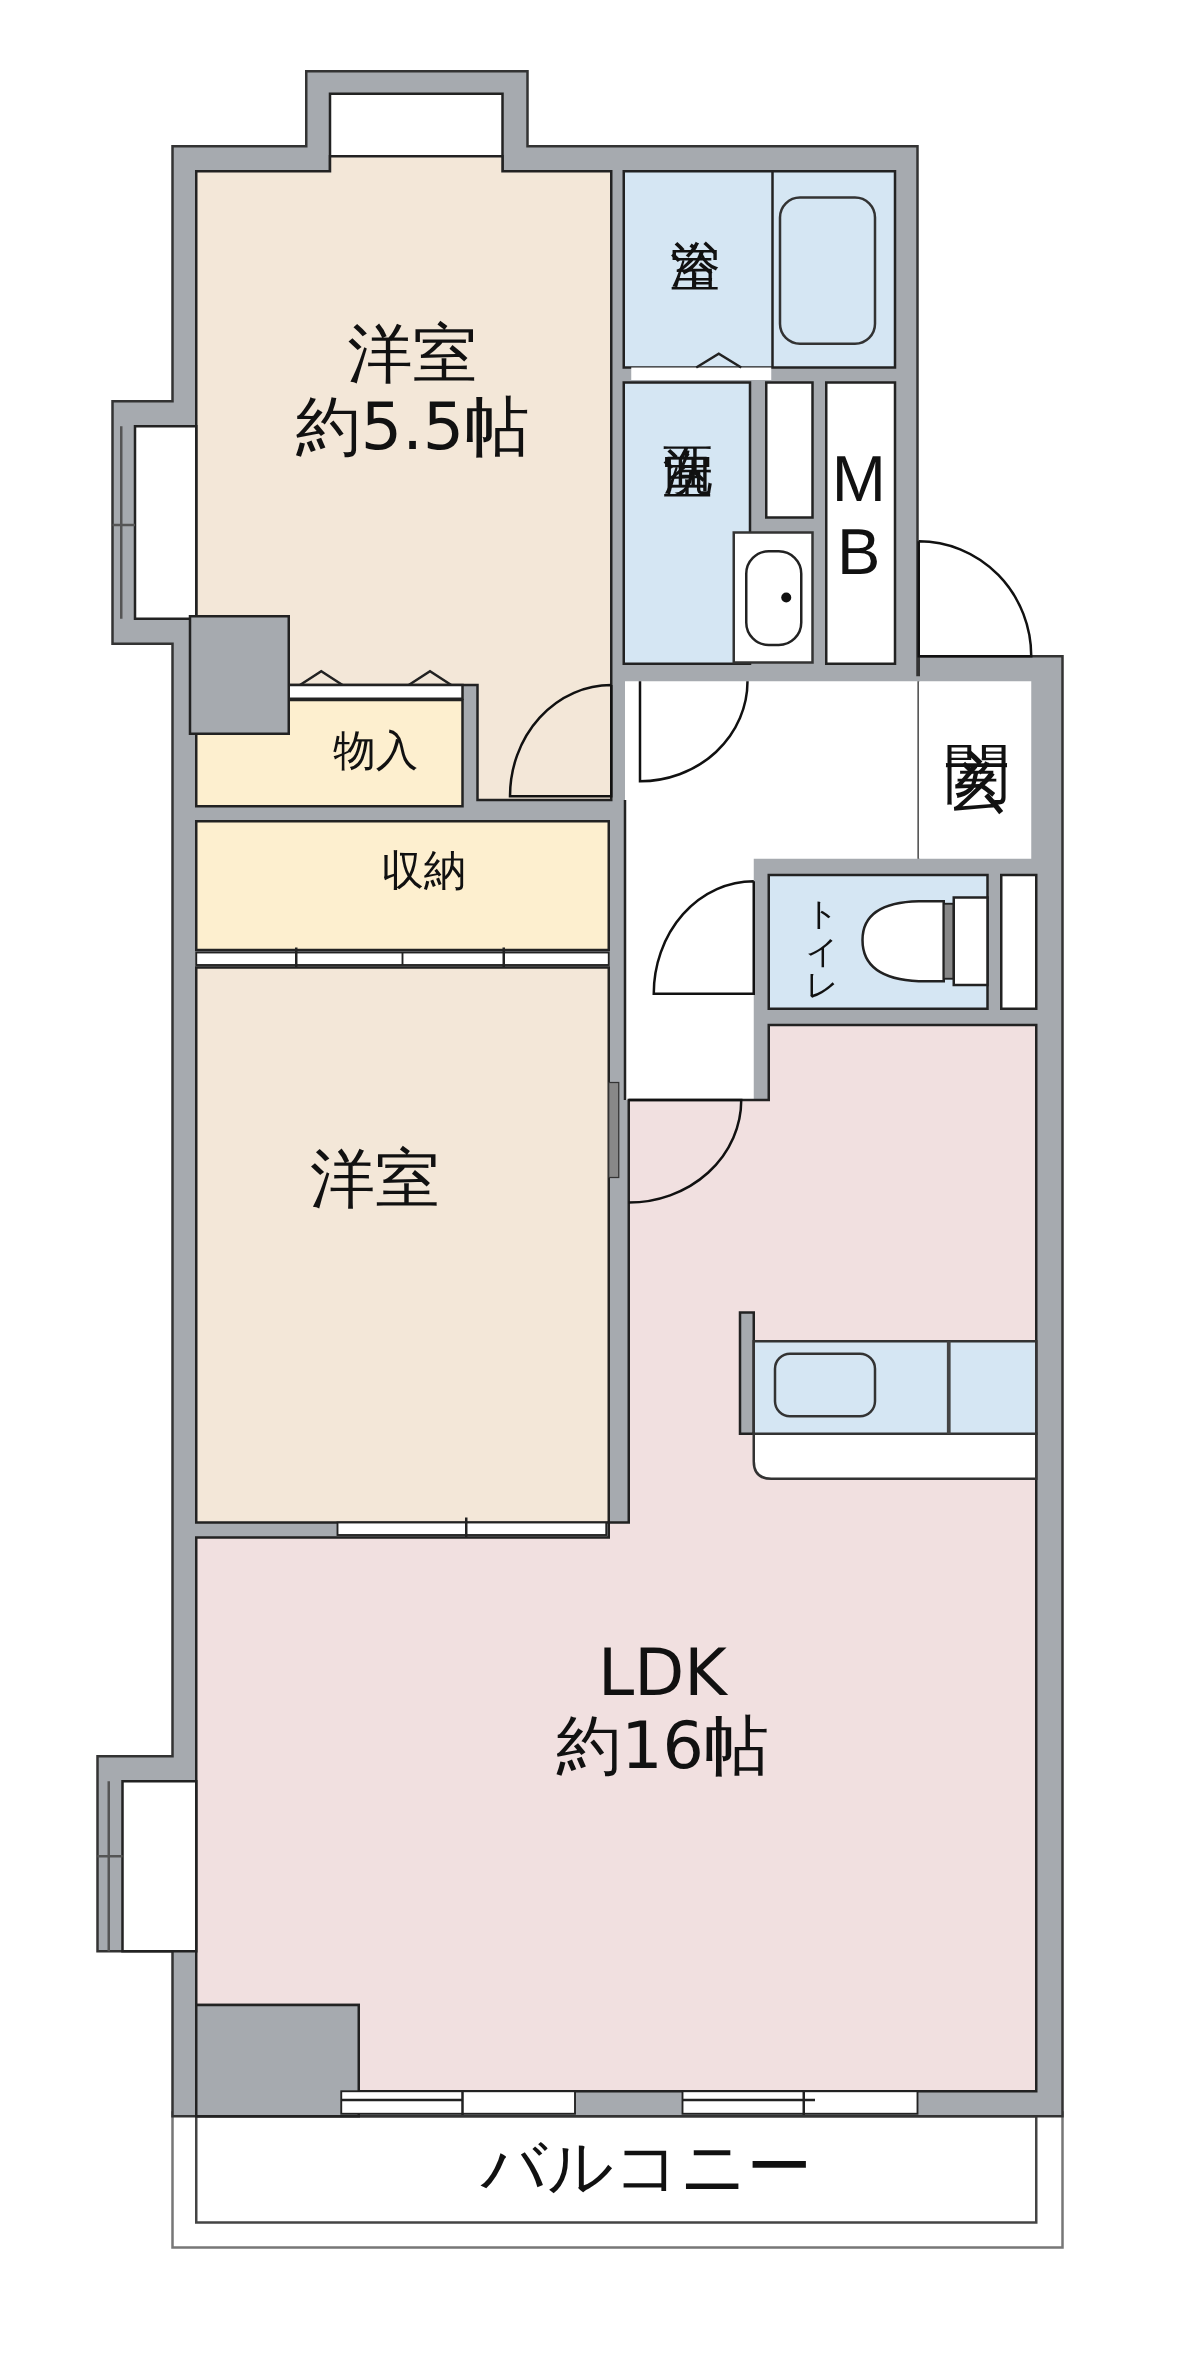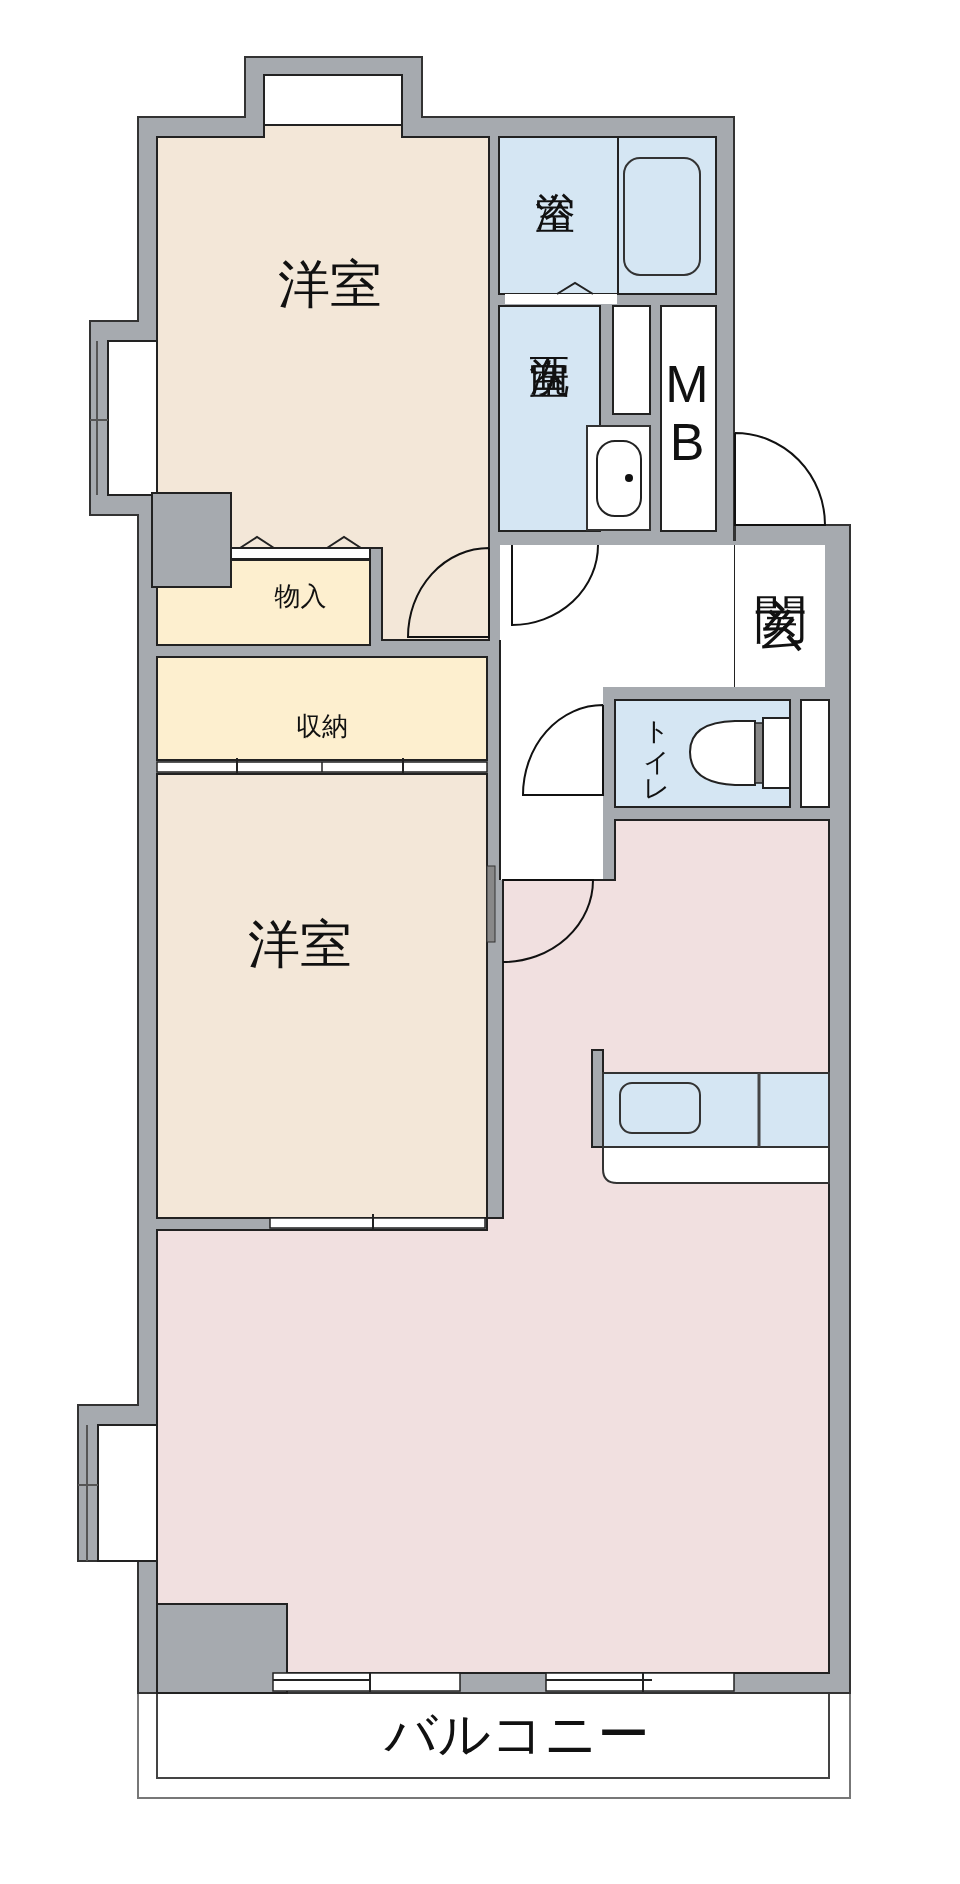--- a/index.html
+++ b/index.html
@@ -1,21 +1,21 @@
 <!DOCTYPE html>
 <html><head>
 <meta charset="utf-8">
 <style>
   html,body{margin:0;padding:0;background:#ffffff;}
   body{width:960px;height:1884px;position:relative;overflow:hidden;font-family:"DejaVu Sans","Liberation Sans",sans-serif;}
   .plan{position:absolute;left:0;top:0;width:960px;height:1884px;}
   .room-label{position:absolute;color:#111;text-align:center;line-height:1.12;white-space:nowrap;}
   .big{font-size:52px;}
   .mid{font-size:40px;}
-  .small{font-size:26px;}
+  .small{font-size:34px;}
   .tiny{font-size:26px;}
   .vert-tight{writing-mode:vertical-rl;text-orientation:upright;}
 </style>
 </head>
 <body>
 
 <div class="plan">
 <svg width="960" height="1884" viewBox="0 0 960 1884" xmlns="http://www.w3.org/2000/svg">
 
   <g>
@@ -112,30 +112,35 @@
 
     <path d="M735,433 L735,525 L825,525 A90,92 0 0 0 735,433"></path>
   </g>
 
   <rect x="487" y="866" width="8" height="76" fill="#888" stroke="#333" stroke-width="1"></rect>
 </svg>
 
   
   <div class="room-label big" style="left:200px;top:255px;width:260px;">
     <div>洋室</div>
+    <div>約5.5帖</div>
   </div>
 
   <div class="room-label small" style="left:231px;top:582px;width:139px;">物入</div>
 
-  <div class="room-label small" style="left:157px;top:712px;width:330px;">収納</div>
+  <div class="room-label small" style="left:157px;top:678px;width:330px;padding-left:17px;">収納</div>
 
   <div class="room-label big" style="left:190px;top:915px;width:220px;">
     <div>洋室</div>
   </div>
 
+  <div class="room-label big" style="left:400px;top:1310px;width:260px;">
+    <div>LDK</div>
+    <div>約16帖</div>
+  </div>
 
   <div class="room-label mid vert-tight" style="left:533px;top:160px;">浴室</div>
 
   <div class="room-label mid vert-tight" style="left:527px;top:325px;">洗面室</div>
 
   <div class="room-label big vert-tight" style="left:661px;top:355px;width:55px;font-family:'Liberation Sans',sans-serif;">MB</div>
 
   <div class="room-label big vert-tight" style="left:752px;top:555px;">玄関</div>
 
   <div class="room-label tiny vert-tight" style="left:642px;top:702px;">トイレ</div>

